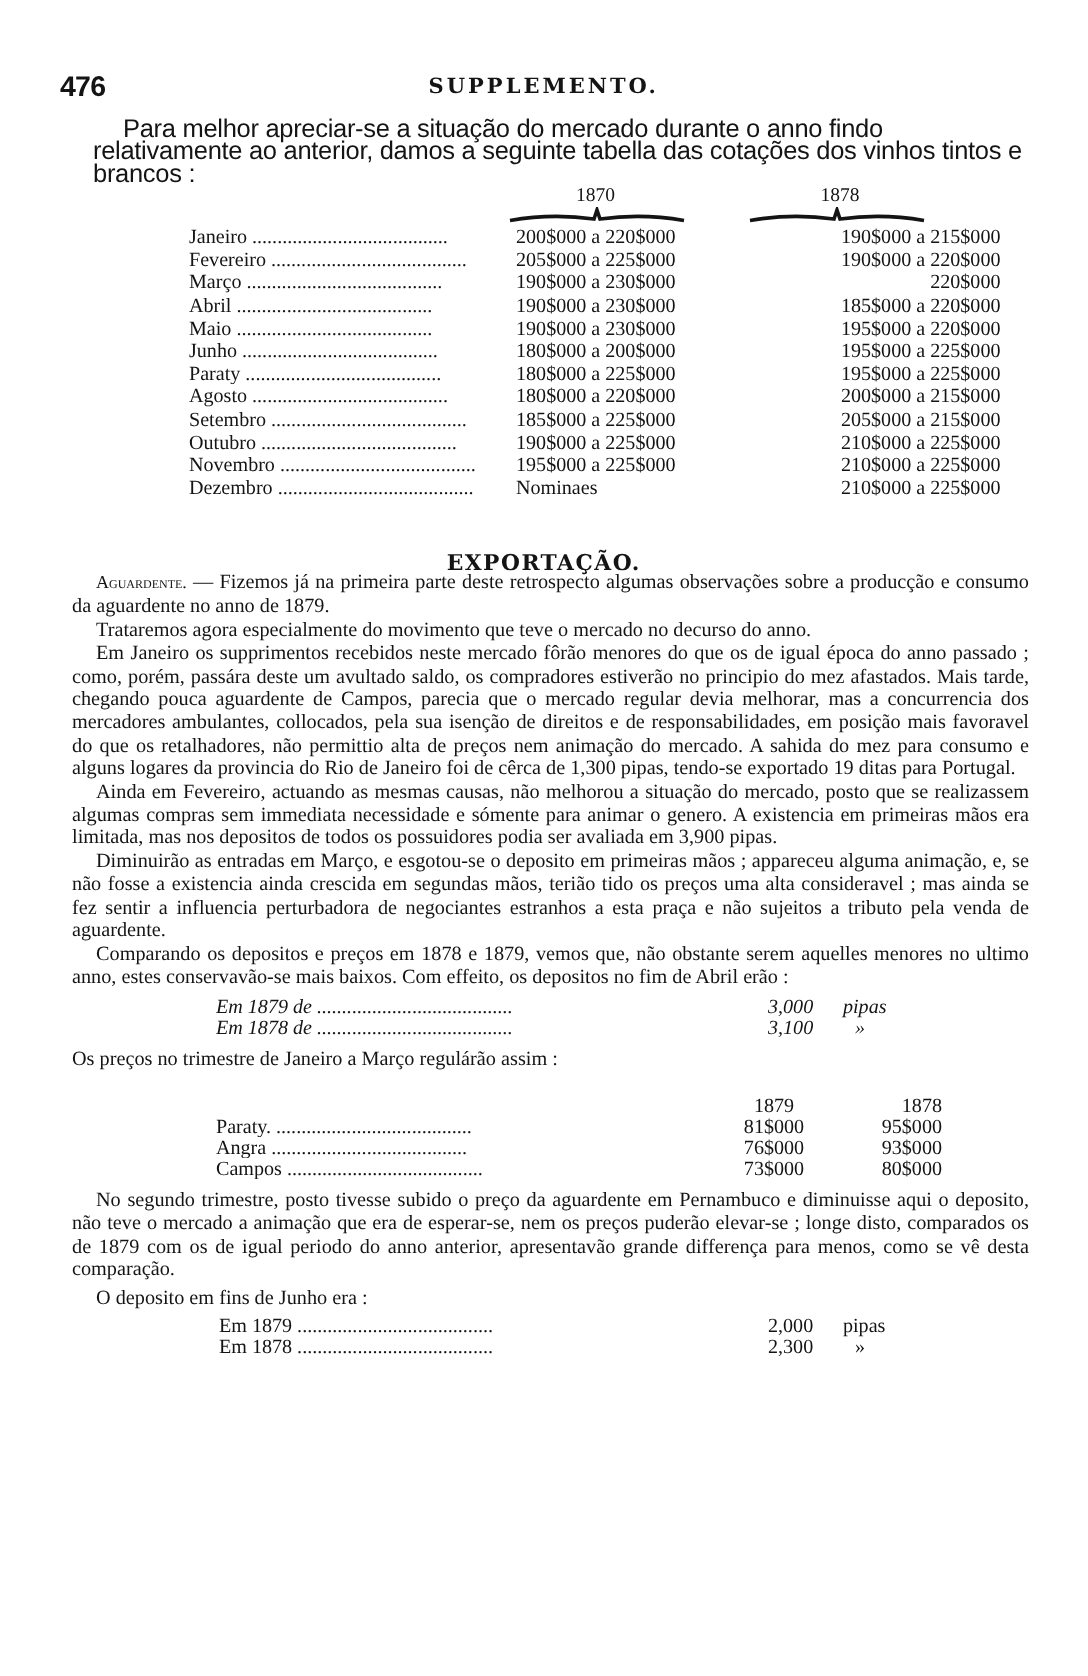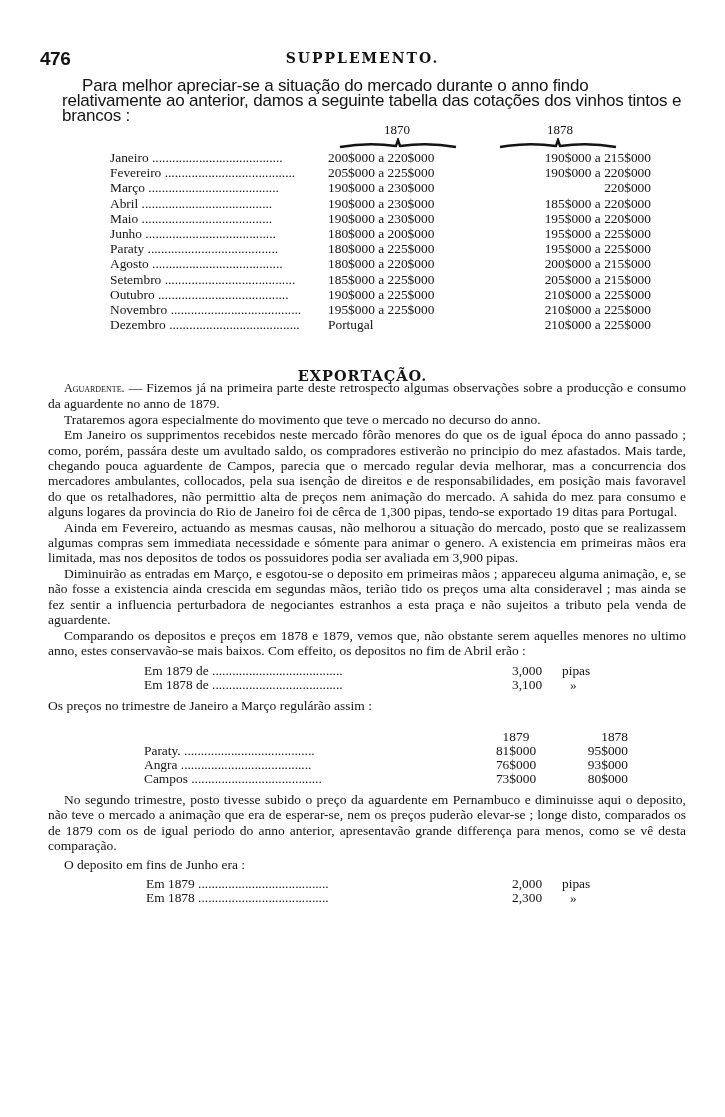--- a/index.html
+++ b/index.html
@@ -5,21 +5,21 @@
   html, body { margin:0; padding:0; background:#ffffff; }
   body { width:725px; height:1117px; position:relative; overflow:hidden; color:#141414;
          font-family:"Liberation Serif", "DejaVu Serif", serif; }
   .abs { position:absolute; white-space:nowrap; }
   .pageno { left:40px; top:48px; font-size:19px; font-weight:bold; font-family:"Liberation Sans", sans-serif; letter-spacing:-0.5px; }
   .running { left:0; width:725px; top:50px; text-align:center; font-size:14px; font-weight:bold; letter-spacing:2px; font-family:"DejaVu Serif", serif; }
   .intro { left:62px; top:78px; width:624px; font-size:17px; line-height:15px; font-family:"Liberation Sans", sans-serif; font-stretch:condensed; letter-spacing:-0.2px; }
   .intro p { margin:0; text-indent:0; }
   .yearhdr { top:122px; font-size:13px; text-align:center; width:140px; }
   .brace { top:138px; width:120px; height:12px; }
-  table.wine { position:absolute; left:110px; top:150px; border-collapse:collapse; font-size:13.4px; line-height:15.2px; }
+  table.wine { position:absolute; left:126px; top:150px; border-collapse:collapse; font-size:13.4px; line-height:15.2px; }
   table.wine td { padding:0; white-space:nowrap; }
   td.mon { width:218px; }
   td.c1 { width:163px; }
   td.c2 { width:160px; text-align:right; }
   .dots::after { content:" ......................................."; }
   .cut { overflow:hidden; display:inline-block; vertical-align:top; }
   .heading { left:0; width:725px; top:347px; text-align:center; font-size:14.5px; font-weight:bold; letter-spacing:1px; font-family:"DejaVu Serif", serif;margin-top:20px; }
   .body { left:48px; top:380px; width:638px; font-size:13.5px; line-height:15.4px; text-align:justify; }
   .body p { margin:0; text-indent:16px; }
   .sc { font-variant:small-caps; font-size:12px; }
@@ -97,37 +97,37 @@
         <td class="c1">190$000 a 225$000</td>
         <td class="c2">210$000 a 225$000</td>
       </tr>
     <tr>
         <td class="mon"><span class="cut" style="width:192px"><span>Novembro</span><span class="dots"></span></span></td>
         <td class="c1">195$000 a 225$000</td>
         <td class="c2">210$000 a 225$000</td>
       </tr>
     <tr>
         <td class="mon"><span class="cut" style="width:192px"><span>Dezembro</span><span class="dots"></span></span></td>
-        <td class="c1">Portugal</td>
+        <td class="c1">Nominaes</td>
         <td class="c2">210$000 a 225$000</td>
       </tr>
   </tbody>
 </table>
 
 <div class="abs heading">EXPORTAÇÃO.</div>
 
 <div class="abs body" style="white-space:normal">
   <p><span class="sc">Aguardente.</span><span> — Fizemos já na primeira parte deste retrospecto algumas observações sobre a producção e consumo da aguardente no anno de 1879.</span></p>
   <p>Trataremos agora especialmente do movimento que teve o mercado no decurso do anno.</p>
   <p>Em Janeiro os supprimentos recebidos neste mercado fôrão menores do que os de igual época do anno passado ; como, porém, passára deste um avultado saldo, os compradores estiverão no principio do mez afastados. Mais tarde, chegando pouca aguardente de Campos, parecia que o mercado regular devia melhorar, mas a concurrencia dos mercadores ambulantes, collocados, pela sua isenção de direitos e de responsabilidades, em posição mais favoravel do que os retalhadores, não permittio alta de preços nem animação do mercado. A sahida do mez para consumo e alguns logares da provincia do Rio de Janeiro foi de cêrca de 1,300 pipas, tendo-se exportado 19 ditas para Portugal.</p>
   <p>Ainda em Fevereiro, actuando as mesmas causas, não melhorou a situação do mercado, posto que se realizassem algumas compras sem immediata necessidade e sómente para animar o genero. A existencia em primeiras mãos era limitada, mas nos depositos de todos os possuidores podia ser avaliada em 3,900 pipas.</p>
   <p>Diminuirão as entradas em Março, e esgotou-se o deposito em primeiras mãos ; appareceu alguma animação, e, se não fosse a existencia ainda crescida em segundas mãos, terião tido os preços uma alta consideravel ; mas ainda se fez sentir a influencia perturbadora de negociantes estranhos a esta praça e não sujeitos a tributo pela venda de aguardente.</p>
   <p>Comparando os depositos e preços em 1878 e 1879, vemos que, não obstante serem aquelles menores no ultimo anno, estes conservavão-se mais baixos. Com effeito, os depositos no fim de Abril erão :</p>
 
-  <table class="list" style="margin:6px 0 6px 96px; border-collapse:collapse;">
+  <table class="list" style="margin:6px 0 6px 96px; border-collapse:collapse;font-style:italic;">
     <tbody>
         <tr>
       <td style="width:368px"><span class="cut" style="width:340px"><span>Em 1879 de</span><span class="dots"></span></span></td>
       <td style="width:44px">3,000</td>
       <td style="padding-left:6px">pipas</td>
     </tr>
     <tr>
       <td><span class="cut" style="width:340px"><span>Em 1878 de</span><span class="dots"></span></span></td>
       <td>3,100</td>
       <td style="padding-left:14px">»</td>

